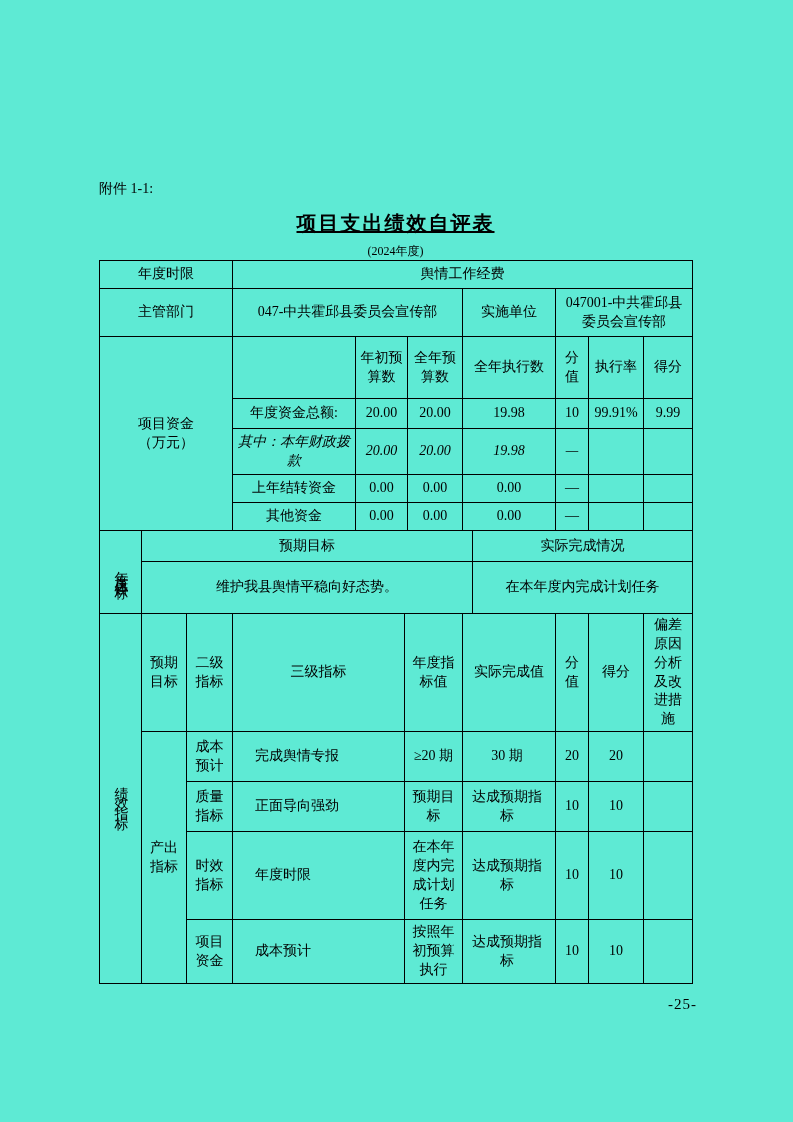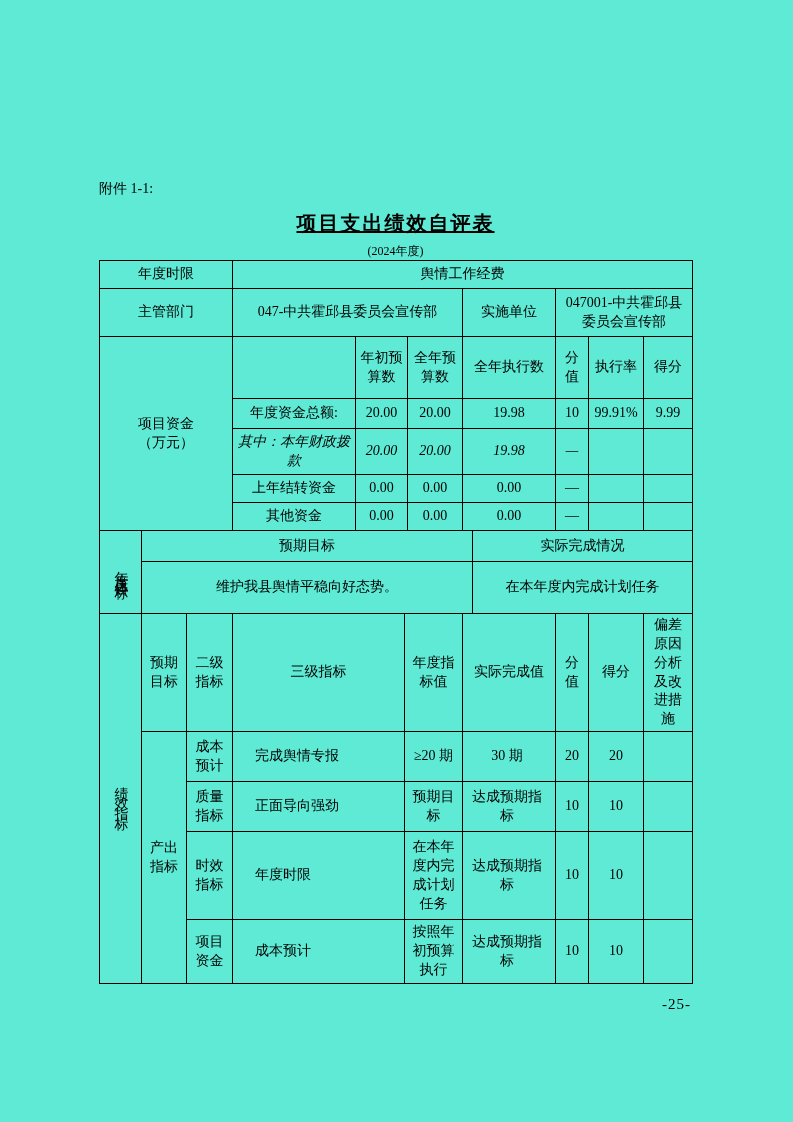--- a/index.html
+++ b/index.html
@@ -45,21 +45,21 @@
   tr.h30  { height:30px; }
   tr.h46  { height:46px;font-style:italic; }
   tr.h47  { height:47px; }
   tr.h48  { height:48px; }
   tr.h50  { height:50px; }
   tr.h62  { height:62px; }
   tr.h64  { height:64px; }
   tr.h88  { height:88px; }
   tr.h118 { height:118px; }
 
-  .pagenum { position:absolute; top:996px; right:102px; font-size:15px; letter-spacing:1px; }
+  .pagenum { position:absolute; top:996px; right:96px; font-size:15px; letter-spacing:1px; }
 </style>
 </head>
 <body>
 
 <div class="page">
   <div class="content">
 
     <div class="attachment">附件 1-1:</div>
     <div class="title">项目支出绩效自评表</div>
     <div class="subtitle">(2024年度)</div>

